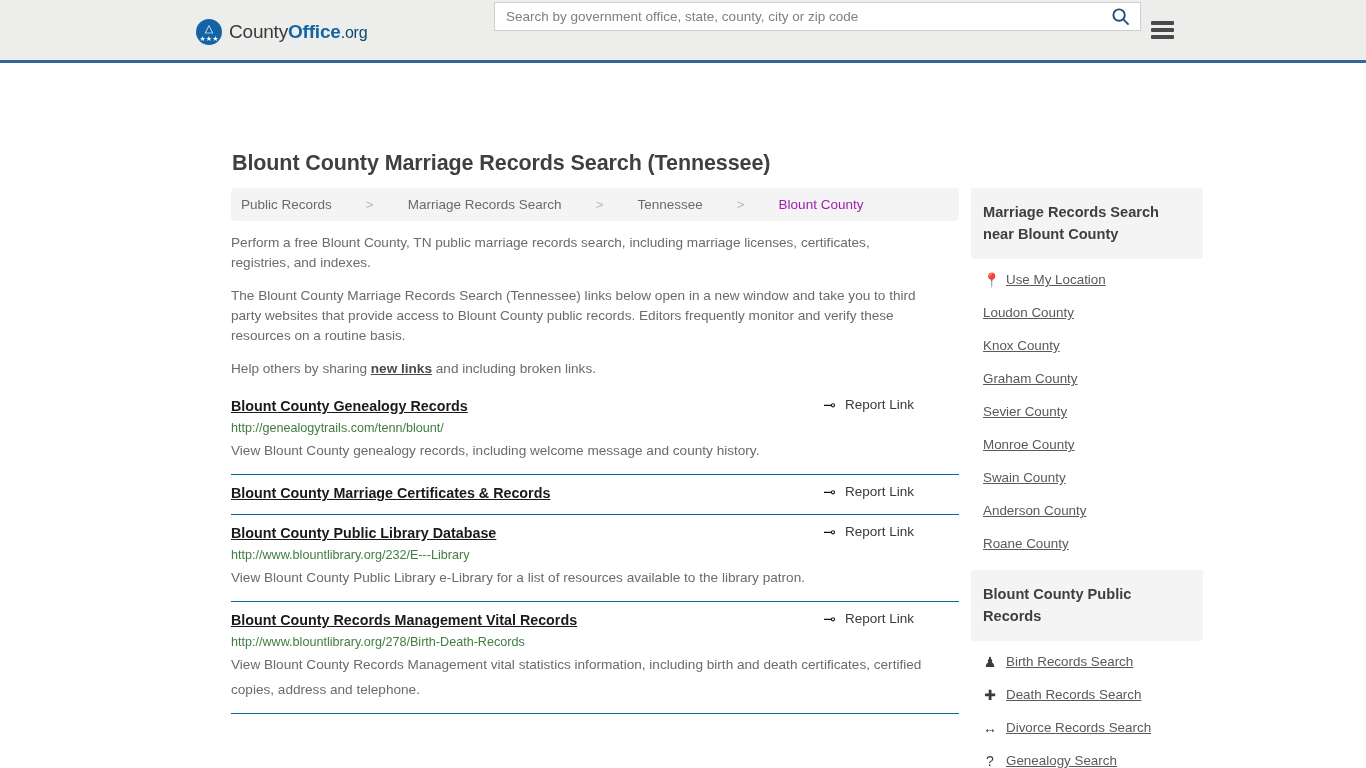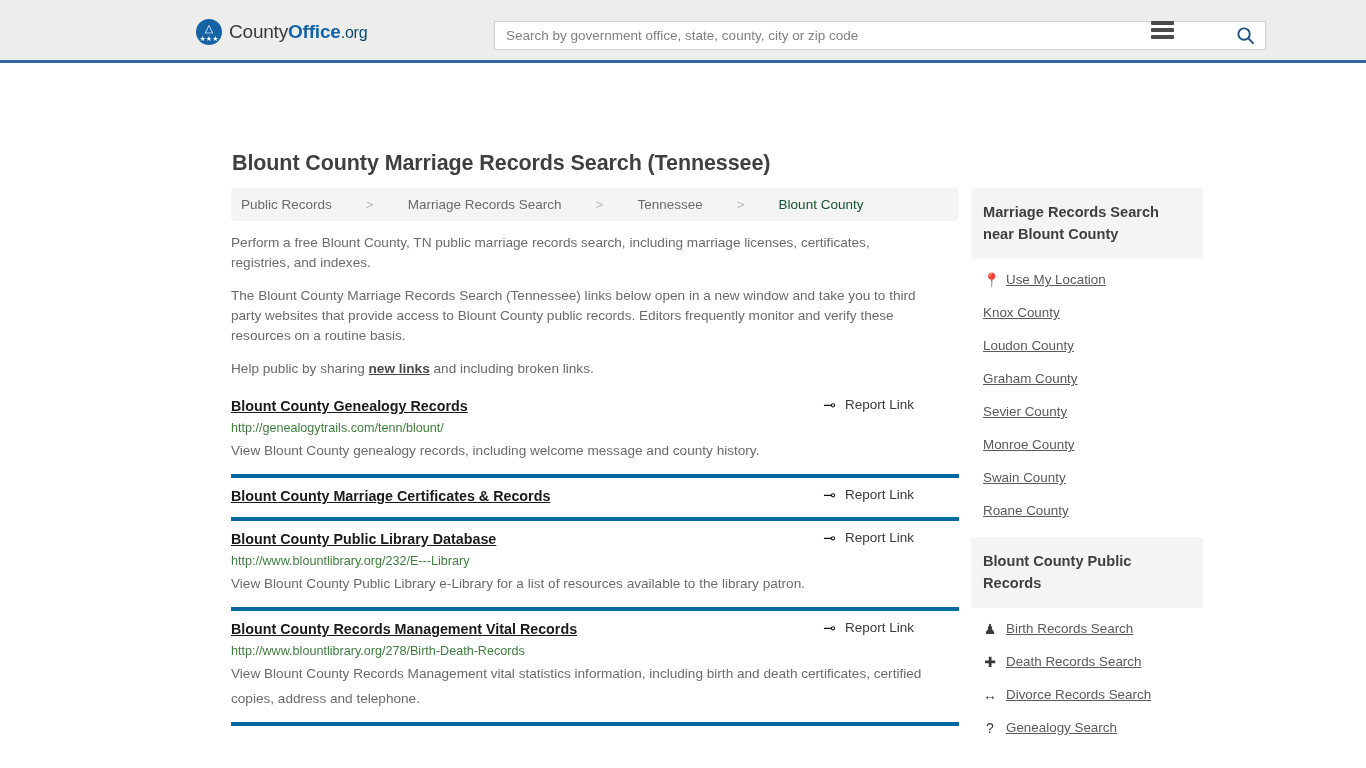--- a/index.html
+++ b/index.html
@@ -49,22 +49,22 @@
     font-size: 19px;
     letter-spacing: -0.2px;
     white-space: nowrap;
   }
   .brand-text .t1 { color: #3b3b3b; }
   .brand-text .t2 { color: #1464a5; font-weight: bold; }
   .brand-text .t3 { color: #0c4a6e; font-size: 16px; }
 
   .search-wrap {
     position: absolute;
-    left: 494px; top: 21px;
-    width: 772px; height: 29px;
+    left: 494px; top: 2px;
+    width: 647px; height: 29px;
     background: #fff;
     border: 1px solid #cfcfcf;
     display: flex; align-items: flex-end;
   }
   .search-input {
     flex: 1 1 auto;
     border: 0; outline: 0;
     height: 27px;
     padding: 0 8px 0 11px;
     font-size: 13.5px;
@@ -136,40 +136,40 @@
     gap: 27px;
   }
   .breadcrumb a {
     color: #6a6a6a;
     text-decoration: none;
   }
   .breadcrumb .sep {
     color: #b8b8b8;
     margin: 0 7px;
   }
-  .breadcrumb .current { color: #14532d; }
+  .breadcrumb .current { color: #a21caf; }
 
   
   .intro p {
     margin: 0 0 13px 0;
     font-size: 13.6px;
     line-height: 20px;
     color: #6b6b6b;
     max-width: 700px;
   }
   .intro a.newlinks {
     color: #4a4a4a;
     font-weight: bold;
     text-decoration: underline;
   }
 
   
   .results { margin-top: 14px; }
   .result {
-    border-bottom: 4px solid #0369a1;
+    border-bottom: 1px solid #0369a1;
     padding: 8px 0 11px 0;
     position: relative;
   }
   .result:first-child { padding-top: 3px; }
   .result-head {
     display: flex;
     align-items: flex-start;
     justify-content: space-between;
   }
   .result-title {
@@ -290,21 +290,21 @@
         <a href="#">Marriage Records Search</a>
         <span class="sep">&gt;</span>
         <a href="#">Tennessee</a>
         <span class="sep">&gt;</span>
         <span class="current">Blount County</span>
       </nav>
 
       <div class="intro">
         <p>Perform a free Blount County, TN public marriage records search, including marriage licenses, certificates, registries, and indexes.</p>
         <p>The Blount County Marriage Records Search (Tennessee) links below open in a new window and take you to third party websites that provide access to Blount County public records. Editors frequently monitor and verify these resources on a routine basis.</p>
-        <p><span>Help public by sharing </span><a class="newlinks" href="#">new links</a><span> and including broken links.</span></p>
+        <p><span>Help others by sharing </span><a class="newlinks" href="#">new links</a><span> and including broken links.</span></p>
       </div>
 
       <div class="results">
 
         <div class="result">
           <div class="result-head">
             <a class="result-title" href="#">Blount County Genealogy Records</a>
             <a class="report-link" href="#">
               <span class="unlink-icon">⊸</span>
               <span>Report Link</span>
@@ -356,36 +356,39 @@
       <div class="side-box">
         <div class="side-head">Marriage Records Search near Blount County</div>
         <div class="side-list">
 
           <div class="side-item">
             <span class="side-ico">📍</span>
             <a href="#">Use My Location</a>
           </div>
 
           <div class="side-item no-ico">
+            <a href="#">Loudon County</a>
+          </div>
+          <div class="side-item no-ico">
             <a href="#">Knox County</a>
           </div>
           <div class="side-item no-ico">
-            <a href="#">Loudon County</a>
-          </div>
-          <div class="side-item no-ico">
             <a href="#">Graham County</a>
           </div>
           <div class="side-item no-ico">
             <a href="#">Sevier County</a>
           </div>
           <div class="side-item no-ico">
             <a href="#">Monroe County</a>
           </div>
           <div class="side-item no-ico">
             <a href="#">Swain County</a>
+          </div>
+          <div class="side-item no-ico">
+            <a href="#">Anderson County</a>
           </div>
           <div class="side-item no-ico">
             <a href="#">Roane County</a>
           </div>
         </div>
       </div>
 
       <div class="side-box">
         <div class="side-head">Blount County Public Records</div>
         <div class="side-list">

